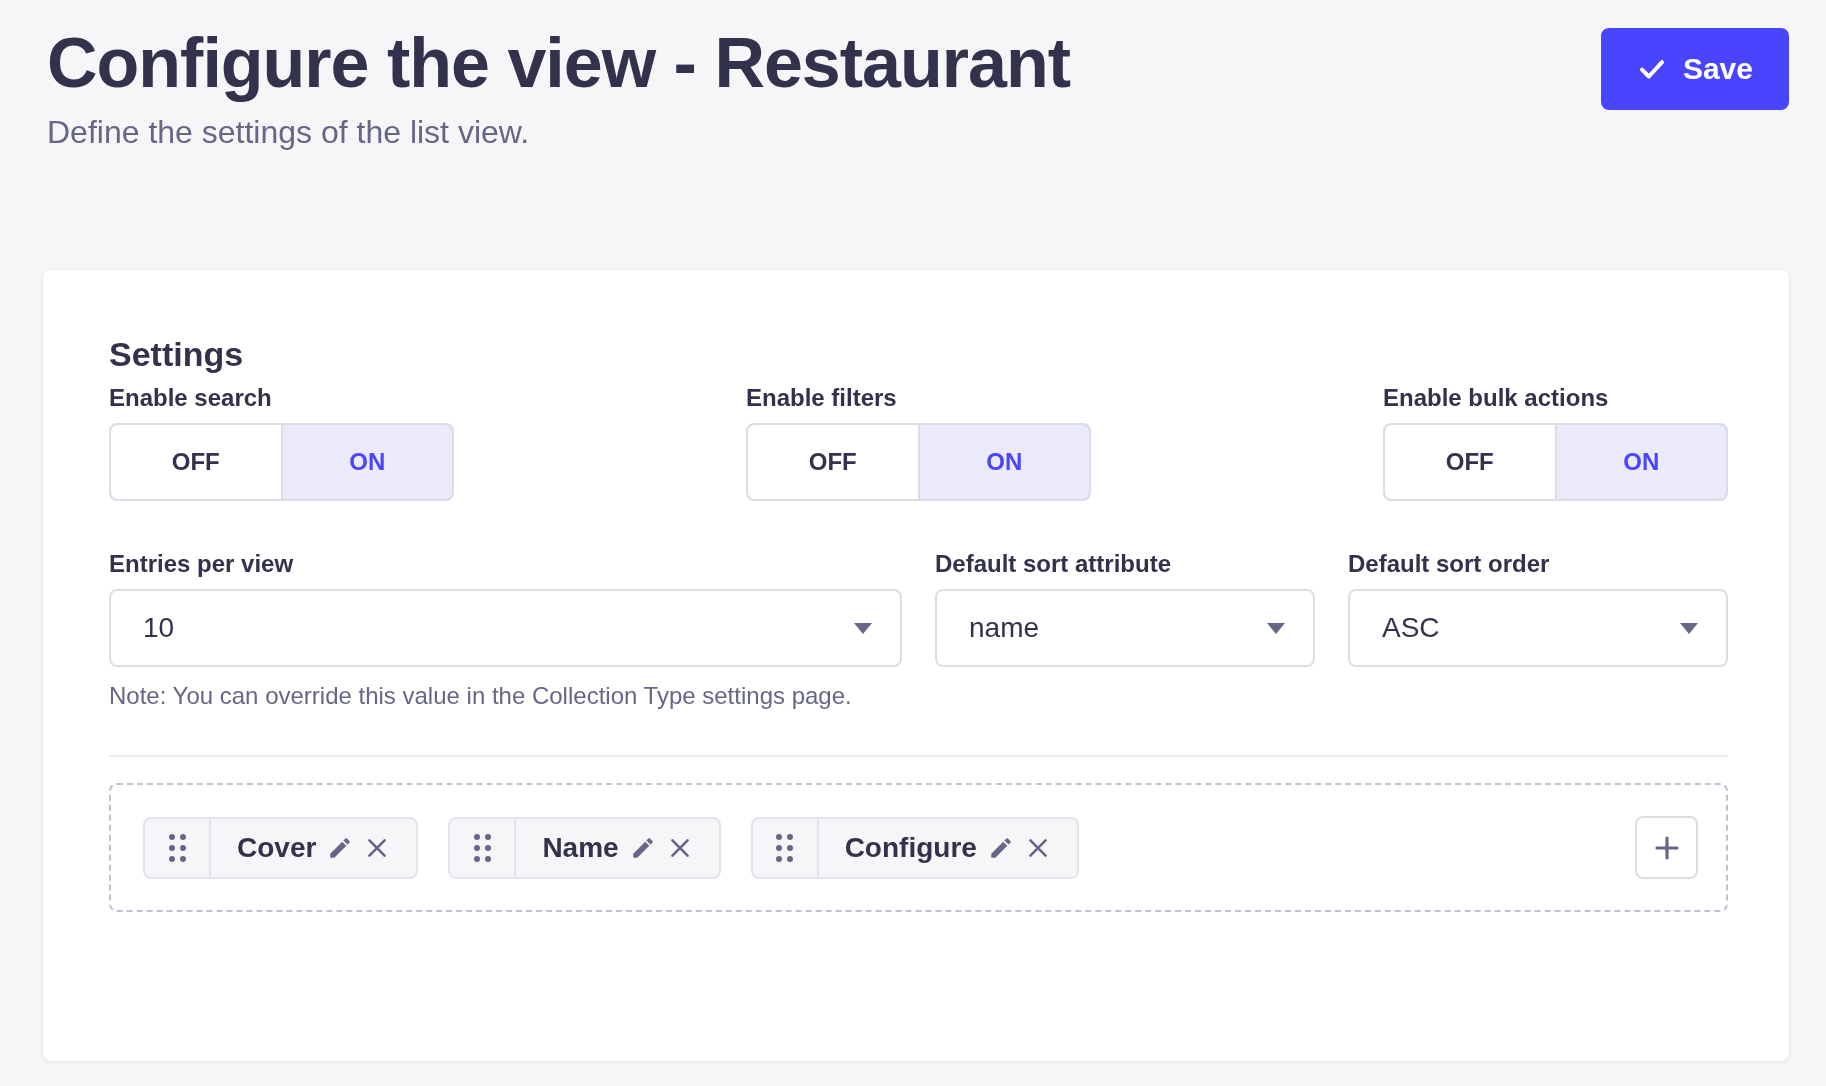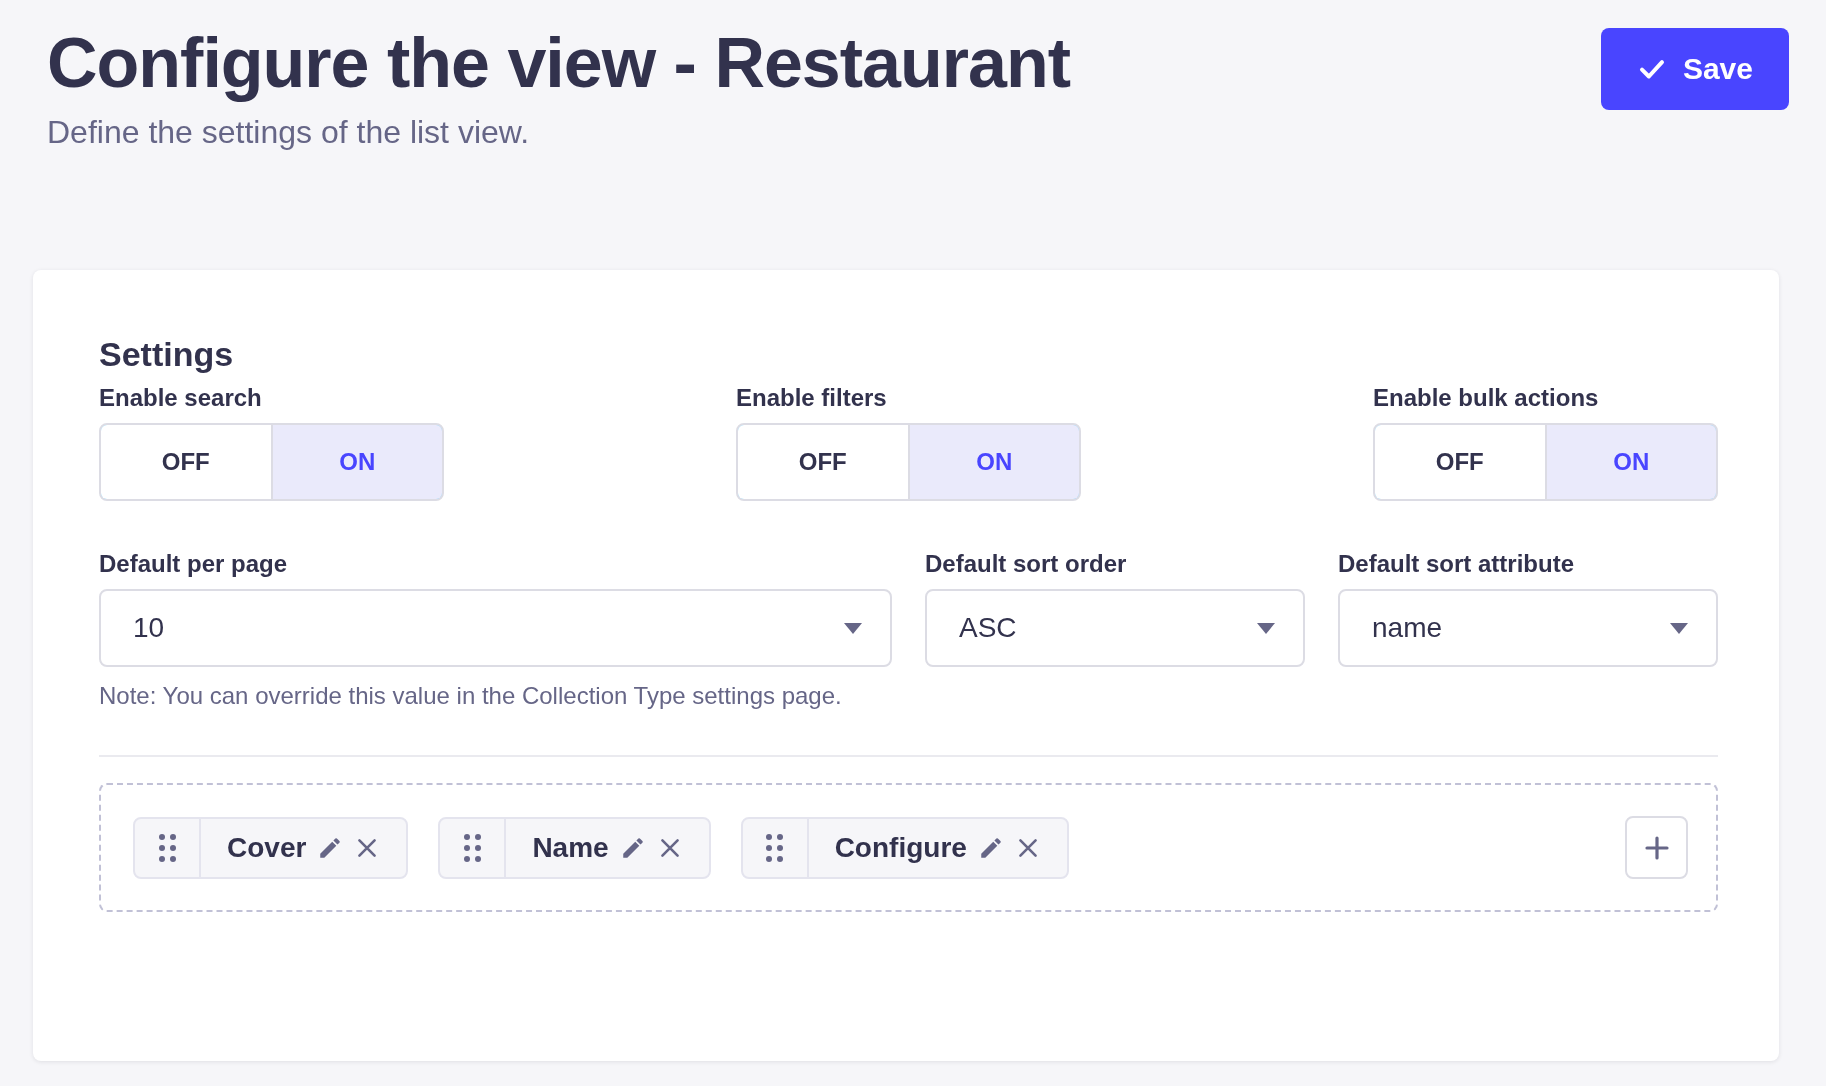--- a/index.html
+++ b/index.html
@@ -42,21 +42,21 @@
     padding: 0 36px;
     font-family: inherit;
     font-size: 30px;
     font-weight: bold;
     cursor: pointer;
   }
 
   
   .card {
     position: absolute;
-    left: 33px;
+    left: 43px;
     top: 270px;
     width: 1746px;
     height: 791px;
     background: #ffffff;
     border-radius: 8px;
     box-shadow: 0 1px 4px rgba(33, 33, 52, 0.1);
     padding: 63px 61px 55px 66px;
   }
   .section-title {
     font-size: 34px;
@@ -249,40 +249,40 @@
         <div class="toggle-option">OFF</div>
         <div class="toggle-option on">ON</div>
       </div>
     </div>
 
   </div>
 
   <div class="selects-row">
 
     <div>
-      <div class="field-label">Default per page</div>
+      <div class="field-label">Entries per view</div>
       <div class="select">
         <span class="select-value">10</span>
         <span class="caret-down"></span>
       </div>
       <div class="field-note">Note: You can override this value in the Collection Type settings page.</div>
     </div>
 
     <div>
+      <div class="field-label">Default sort attribute</div>
+      <div class="select">
+        <span class="select-value">name</span>
+        <span class="caret-down"></span>
+      </div>
+    </div>
+
+    <div>
       <div class="field-label">Default sort order</div>
       <div class="select">
         <span class="select-value">ASC</span>
-        <span class="caret-down"></span>
-      </div>
-    </div>
-
-    <div>
-      <div class="field-label">Default sort attribute</div>
-      <div class="select">
-        <span class="select-value">name</span>
         <span class="caret-down"></span>
       </div>
     </div>
 
   </div>
 
   <div class="divider"></div>
 
 
   <div class="dropzone">

